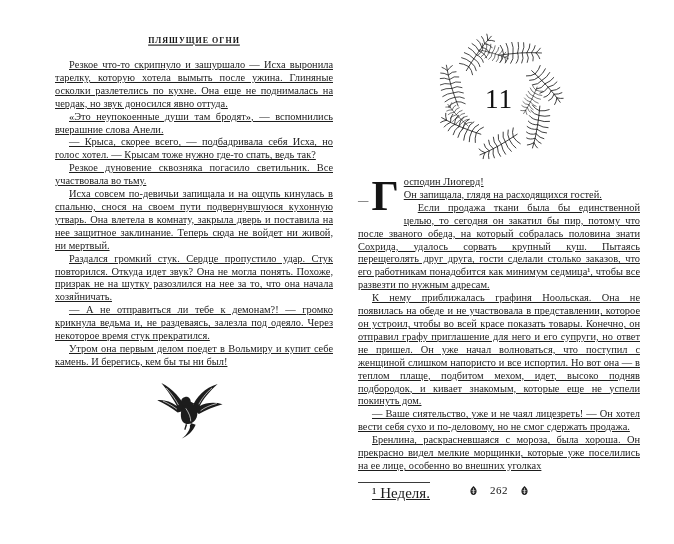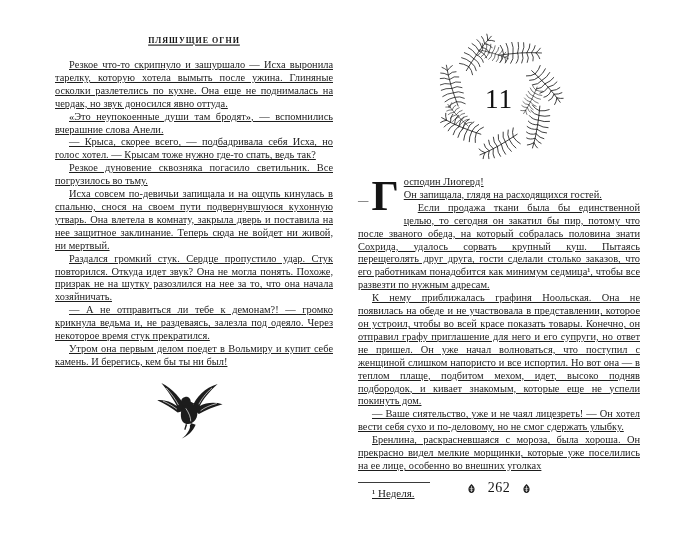--- a/index.html
+++ b/index.html
@@ -36,42 +36,42 @@
   .open-dash { float:left; font-size:10.4px; line-height:12.9px;
     margin-top:19px; margin-right:3px; }
   .dropcap {
     float:left; font-size:43px; line-height:38px; height:40px;
     font-weight:bold; margin:1px 5px 0 0; color:#141414;
     font-family:"Liberation Serif", serif;
   }
 
   .footnote-block { margin-top:9px; }
   .footnote-rule { width:72px; height:1px; background:#3a3a3a; margin-bottom:5px; }
-  .footnote-text { font-size:11px; line-height:11px; text-indent:14px; }
+  .footnote-text { font-size:15px; line-height:11px; text-indent:14px; }
 
   .page-footer {
     position:absolute; bottom:48px; left:0; right:0;
     display:flex; justify-content:center; align-items:center; gap:13px;
   }
-  .page-number { font-size:14px; letter-spacing:0.5px; color:#141414; }
+  .page-number { font-size:11px; letter-spacing:0.5px; color:#141414; }
   .fleuron svg { display:block; }
 </style>
 </head>
 <body>
 
 <div class="spread">
 
   <div class="page page-left">
     <div class="running-head">ПЛЯШУЩИЕ ОГНИ</div>
 
     <div class="body-text">
       <p>Резкое что-то скрипнуло и зашуршало — Исха выронила тарелку, которую хотела вымыть после ужина. Глиняные осколки разлетелись по кухне. Она еще не поднималась на чердак, но звук доносился явно оттуда.</p>
       <p>«Это неупокоенные души там бродят», — вспомнились вчерашние слова Анели.</p>
       <p>— Крыса, скорее всего, — подбадривала себя Исха, но голос хотел. — Крысам тоже нужно где-то спать, ведь так?</p>
-      <p>Резкое дуновение сквозняка погасило светильник. Все погрузилось во тьму.</p>
+      <p>Резкое дуновение сквозняка погасило светильник. Все участвовала во тьму.</p>
       <p>Исха совсем по-девичьи запищала и на ощупь кинулась в спальню, снося на своем пути подвернувшуюся кухонную утварь. Она влетела в комнату, закрыла дверь и поставила на нее защитное заклинание. Теперь сюда не войдет ни живой, ни мертвый.</p>
       <p>Раздался громкий стук. Сердце пропустило удар. Стук повторился. Откуда идет звук? Она не могла понять. Похоже, призрак не на шутку разозлился на нее за то, что она начала хозяйничать.</p>
       <p>— А не отправиться ли тебе к демонам?! — громко крикнула ведьма и, не раздеваясь, залезла под одеяло. Через некоторое время стук прекратился.</p>
       <p>Утром она первым делом поедет в Вольмиру и купит себе камень. И берегись, кем бы ты ни был!</p>
     </div>
 
     <div class="illustration-wrap">
       <svg width="84" height="62" viewBox="0 0 100 76">
         <g fill="#1c1c1c" stroke="none">
 
@@ -121,21 +121,21 @@
       </svg>
     </div>
 
     <div class="body-text">
       <p class="no-indent">
         <span class="open-dash">—</span><span class="dropcap">Г</span><span>осподин Лиогерд!</span>
       </p>
       <p class="no-indent">Он запищала, глядя на расходящихся гостей.</p>
       <p>Если продажа ткани была бы единственной целью, то сегодня он закатил бы пир, потому что после званого обеда, на который собралась половина знати Сохрида, удалось сорвать крупный куш. Пытаясь перещеголять друг друга, гости сделали столько заказов, что его работникам понадобится как минимум седмица¹, чтобы все развезти по нужным адресам.</p>
       <p>К нему приближалась графиня Ноольская. Она не появилась на обеде и не участвовала в представлении, которое он устроил, чтобы во всей красе показать товары. Конечно, он отправил графу приглашение для него и его супруги, но ответ не пришел. Он уже начал волноваться, что поступил с женщиной слишком напористо и все испортил. Но вот она — в теплом плаще, подбитом мехом, идет, высоко подняв подбородок, и кивает знакомым, которые еще не успели покинуть дом.</p>
-      <p>— Ваше сиятельство, уже и не чаял лицезреть! — Он хотел вести себя сухо и по-деловому, но не смог сдержать улыбку.</p>
+      <p>— Ваше сиятельство, уже и не чаял лицезреть! — Он хотел вести себя сухо и по-деловому, но не смог сдержать продажа.</p>
       <p>Бренлина, раскрасневшаяся с мороза, была хороша. Он прекрасно видел мелкие морщинки, которые уже поселились на ее лице, особенно во внешних уголках</p>
     </div>
 
     <div class="footnote-block">
       <div class="footnote-rule"></div>
       <div class="footnote-text">¹ Неделя.</div>
     </div>
 
     <div class="page-footer">
       <span class="fleuron">

